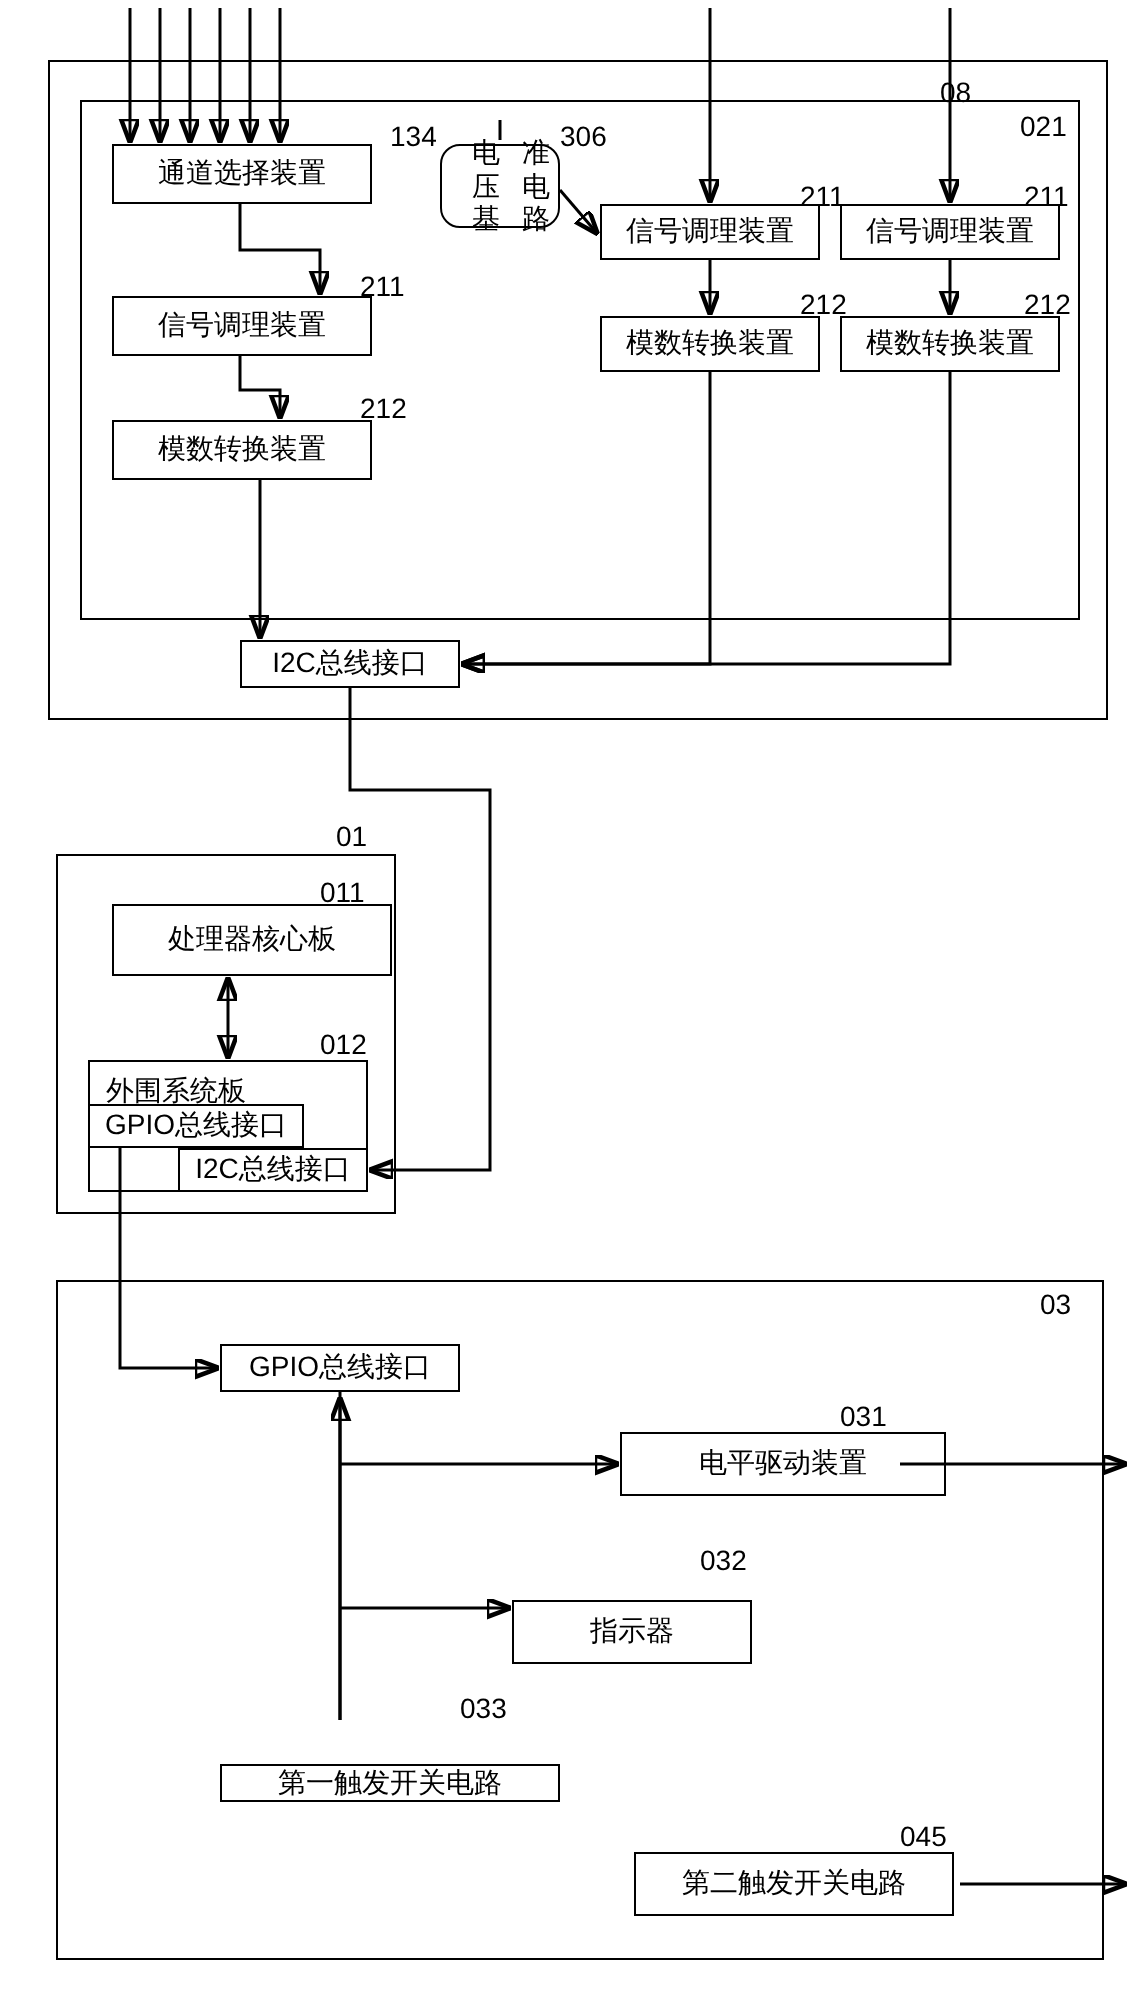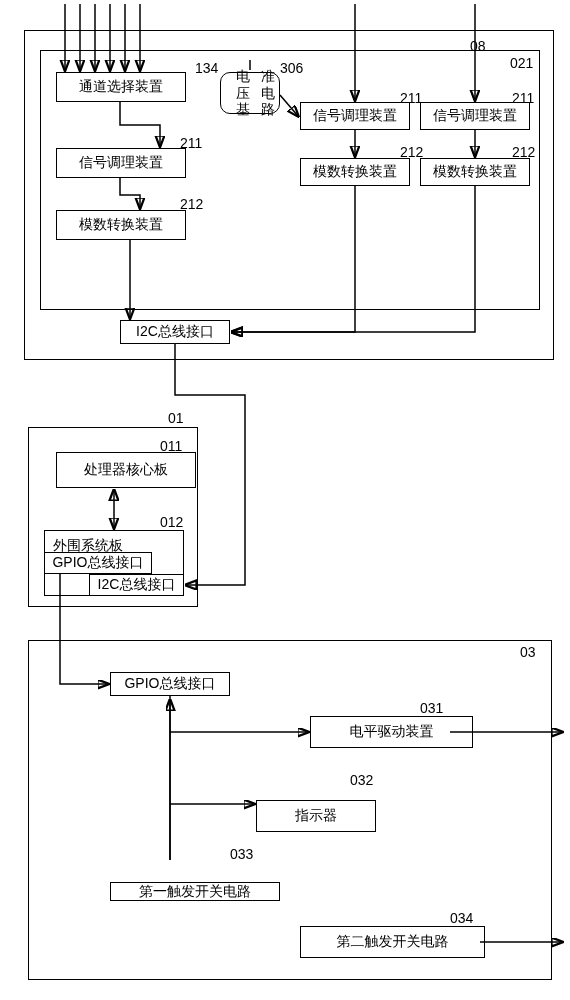--- a/index.html
+++ b/index.html
@@ -131,22 +131,22 @@
 <span class="label" style="left:350px; top:772px;">032</span>
 <div class="box" style="left:256px; top:788px; width:120px; height:32px;margin-top:12px;">
   <span>指示器</span>
 </div>
 
 <span class="label" style="left:230px; top:846px;">033</span>
 <div class="box" style="left:110px; top:882px; width:170px; height:19px;">
   <span>第一触发开关电路</span>
 </div>
 
-<span class="label" style="left:450px; top:910px;">034</span>
-<div class="box" style="left:300px; top:926px; width:185px; height:32px;">
+<span class="label" style="left:450px; top:910px;">045</span>
+<div class="box" style="left:317px; top:926px; width:160px; height:32px;">
   <span>第二触发开关电路</span>
 </div>
 
 <svg class="lines">
   <defs>
     <marker id="ah" markerWidth="8" markerHeight="8" refX="7" refY="3" orient="auto">
       <path d="M0,0 L8,3 L0,6 Z" fill="#000"></path>
     </marker>
     <marker id="ah2" markerWidth="8" markerHeight="8" refX="1" refY="3" orient="auto">
       <path d="M8,0 L0,3 L8,6 Z" fill="#000"></path>

